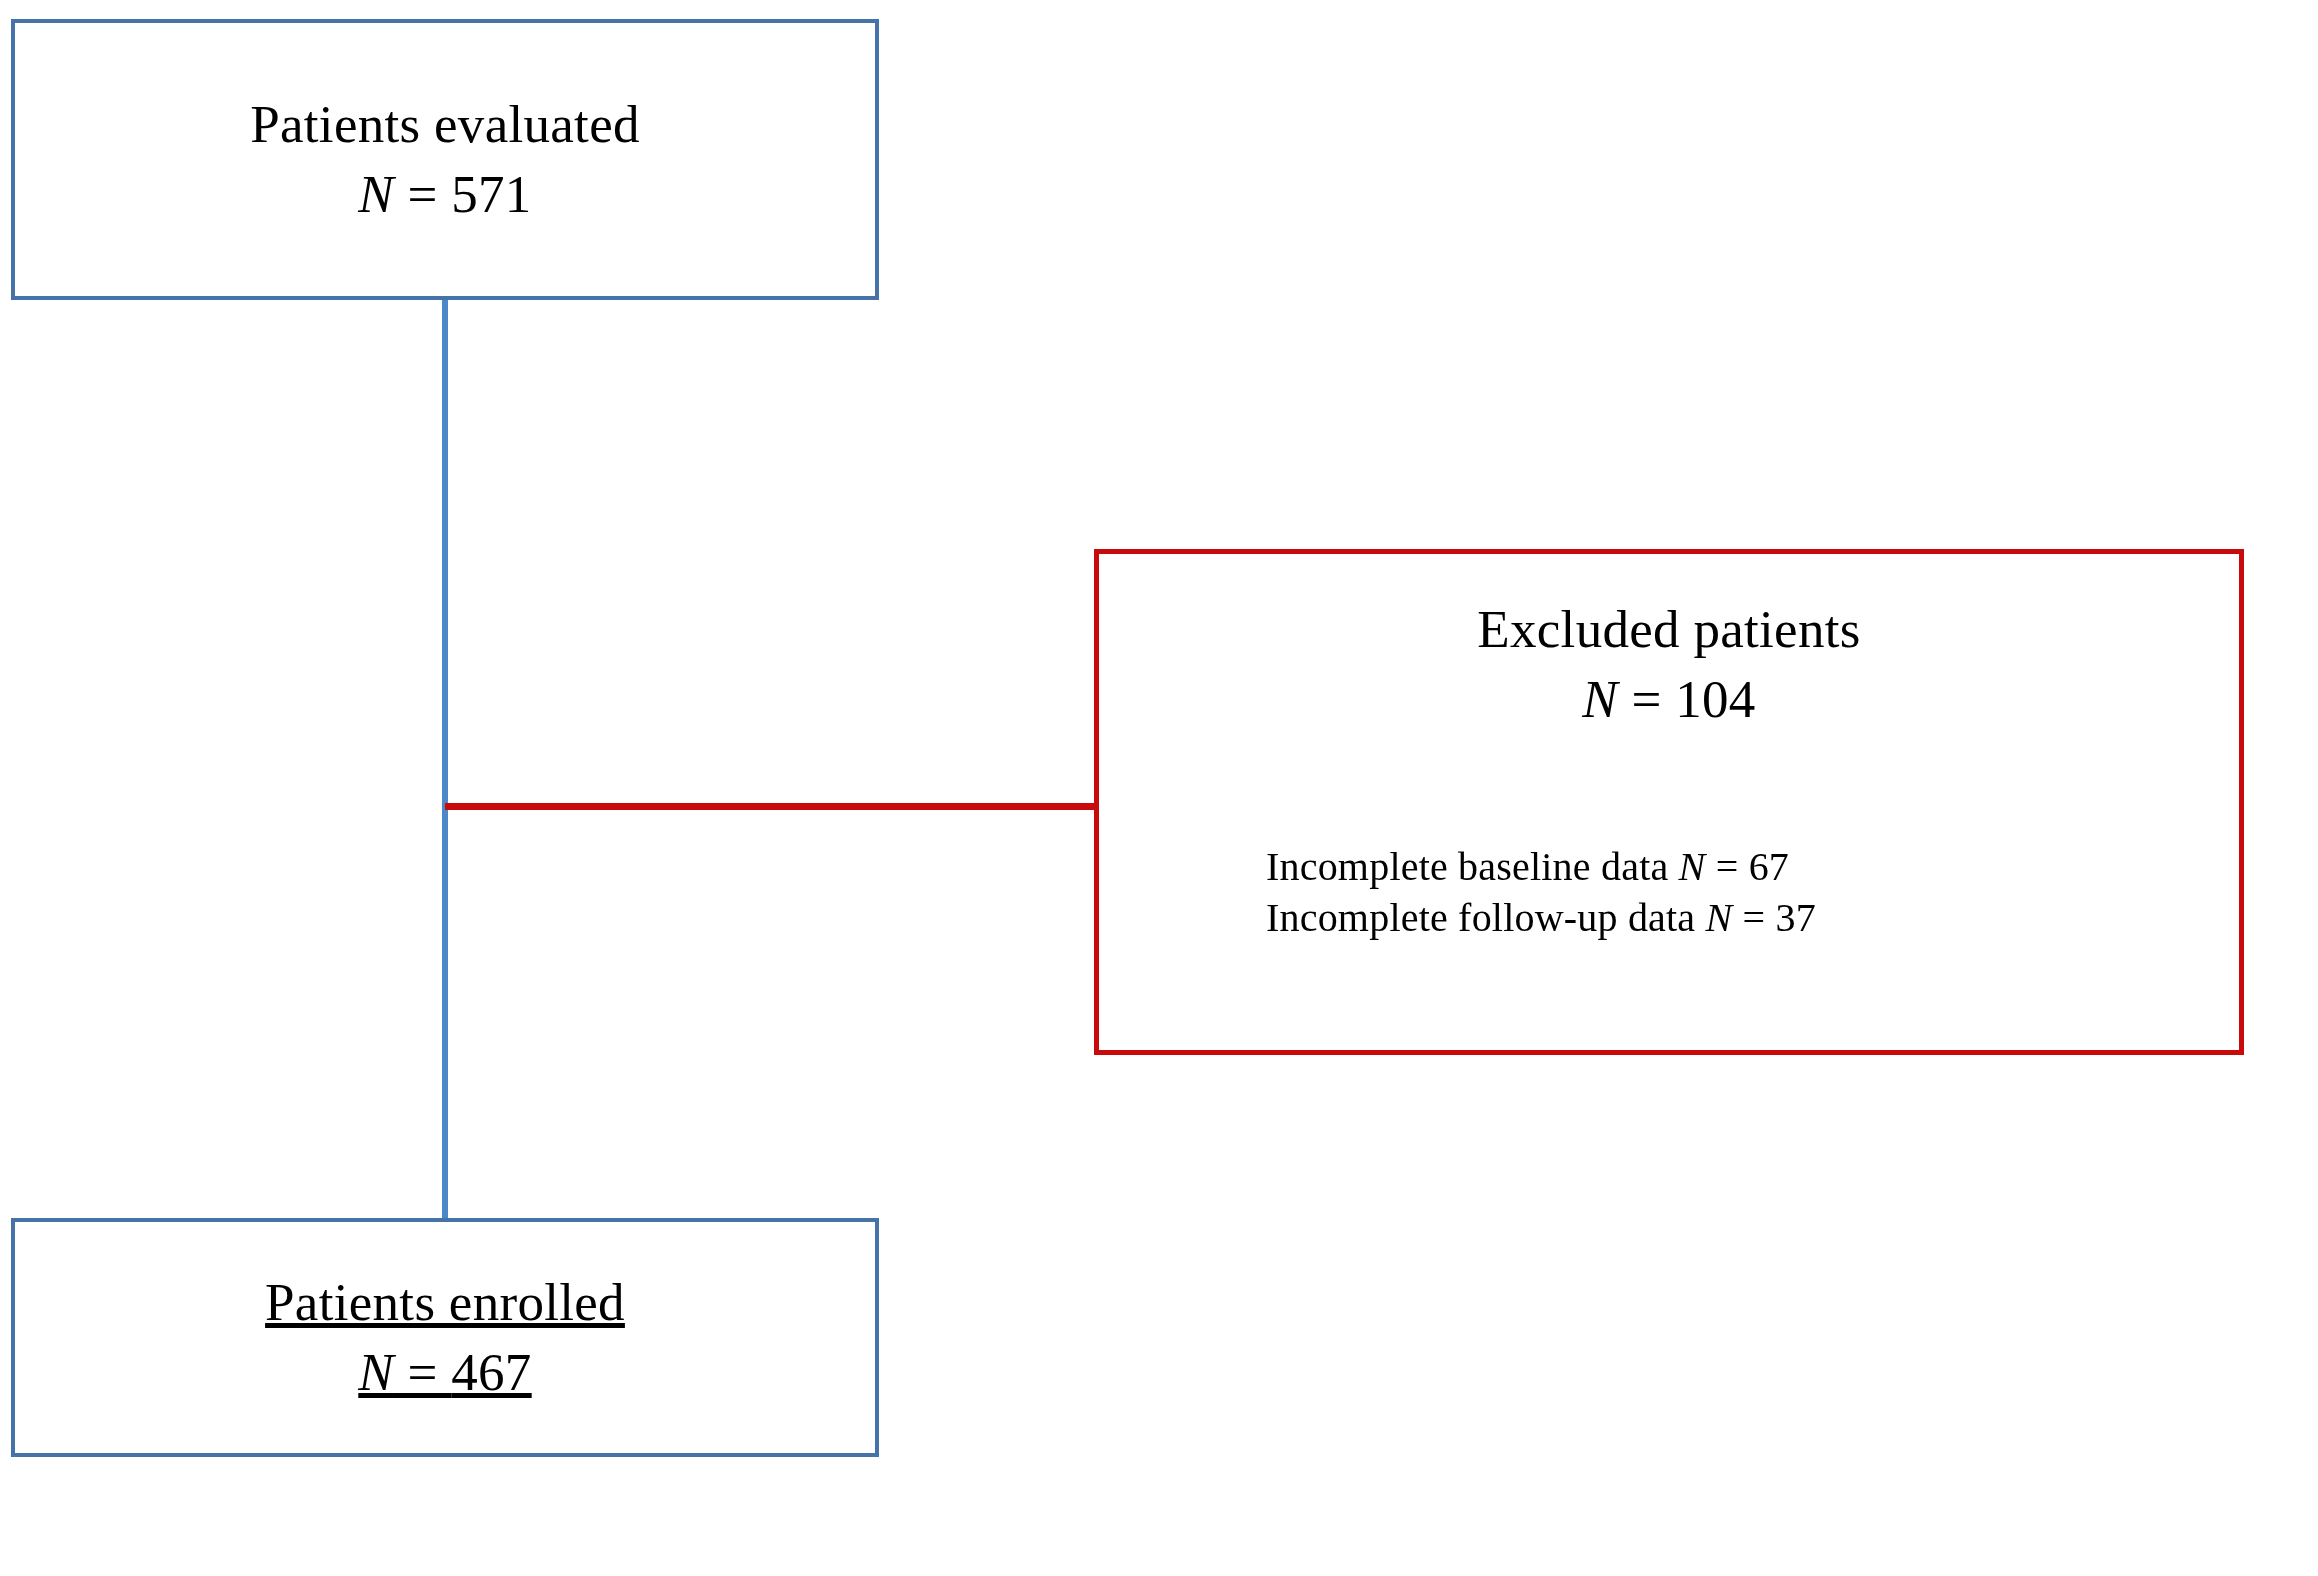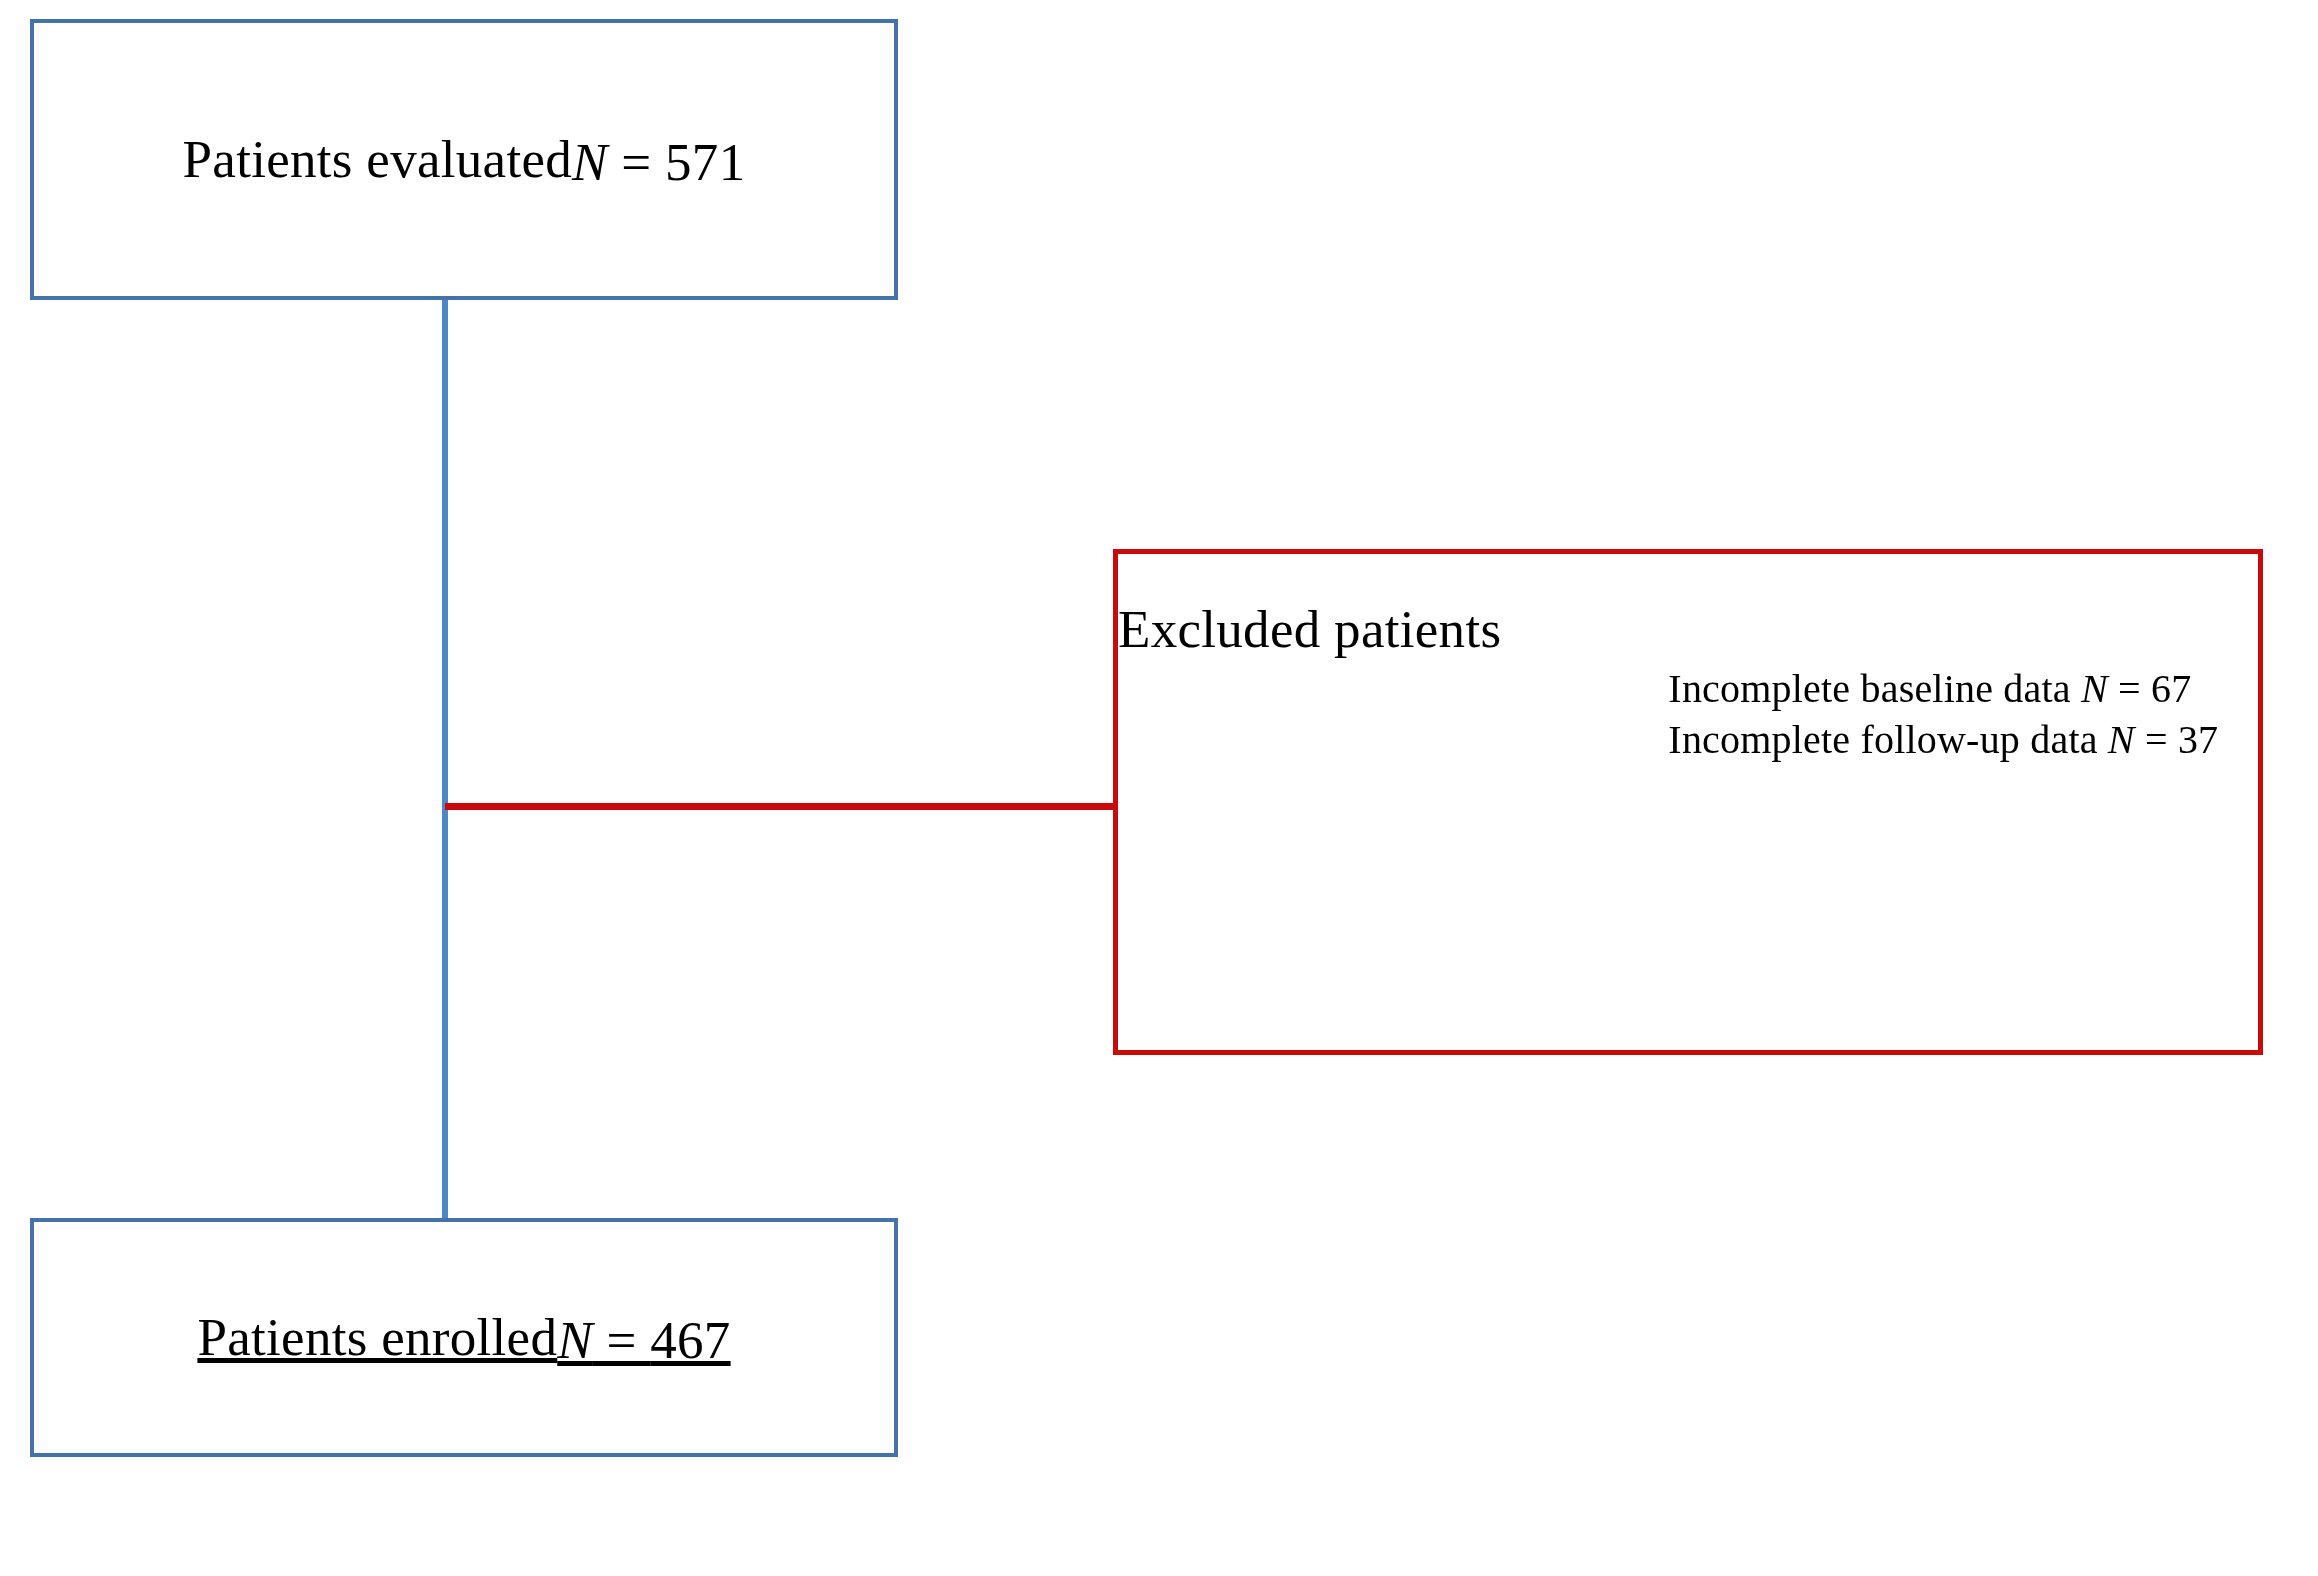--- a/index.html
+++ b/index.html
@@ -17,24 +17,23 @@
     width: 2319px;
     height: 1577px;
     background: #ffffff;
     overflow: hidden;
   }
   .node-box {
     position: absolute;
     box-sizing: border-box;
     background: #ffffff;
     display: flex;
-    flex-direction: row;
+    flex-direction: column;
     justify-content: center;
     align-items: center;
-    margin-left: 19px;
   }
   
   #box-evaluated {
     left: 11px;
     top: 18.6px;
     width: 868px;
     height: 281px;
     border: 4.6px solid #4573A7;
   }
   
@@ -116,20 +115,21 @@
   <div class="connector" id="connector-horizontal"></div>
 
   <div class="node-box" id="box-evaluated">
     <div class="node-line">Patients evaluated</div>
     <div class="node-line count"><span class="var-n">N</span><span> = </span><span>571</span></div>
   </div>
 
   <div class="node-box" id="box-excluded">
     <div id="excluded-head">
       <div class="node-line">Excluded patients</div>
+      <div class="node-line count"><span class="var-n">N</span><span> = </span><span>104</span></div>
     </div>
     <div id="excluded-reasons">
       <div class="reason-line"><span>Incomplete baseline data</span><span>&nbsp;</span><span class="var-n">N</span><span> = </span><span>67</span></div>
       <div class="reason-line"><span>Incomplete follow-up data</span><span>&nbsp;</span><span class="var-n">N</span><span> = </span><span>37</span></div>
     </div>
   </div>
 
   <div class="node-box" id="box-enrolled">
     <div class="node-line">Patients enrolled</div>
     <div class="node-line count"><span class="var-n">N</span><span> = </span><span>467</span></div>

